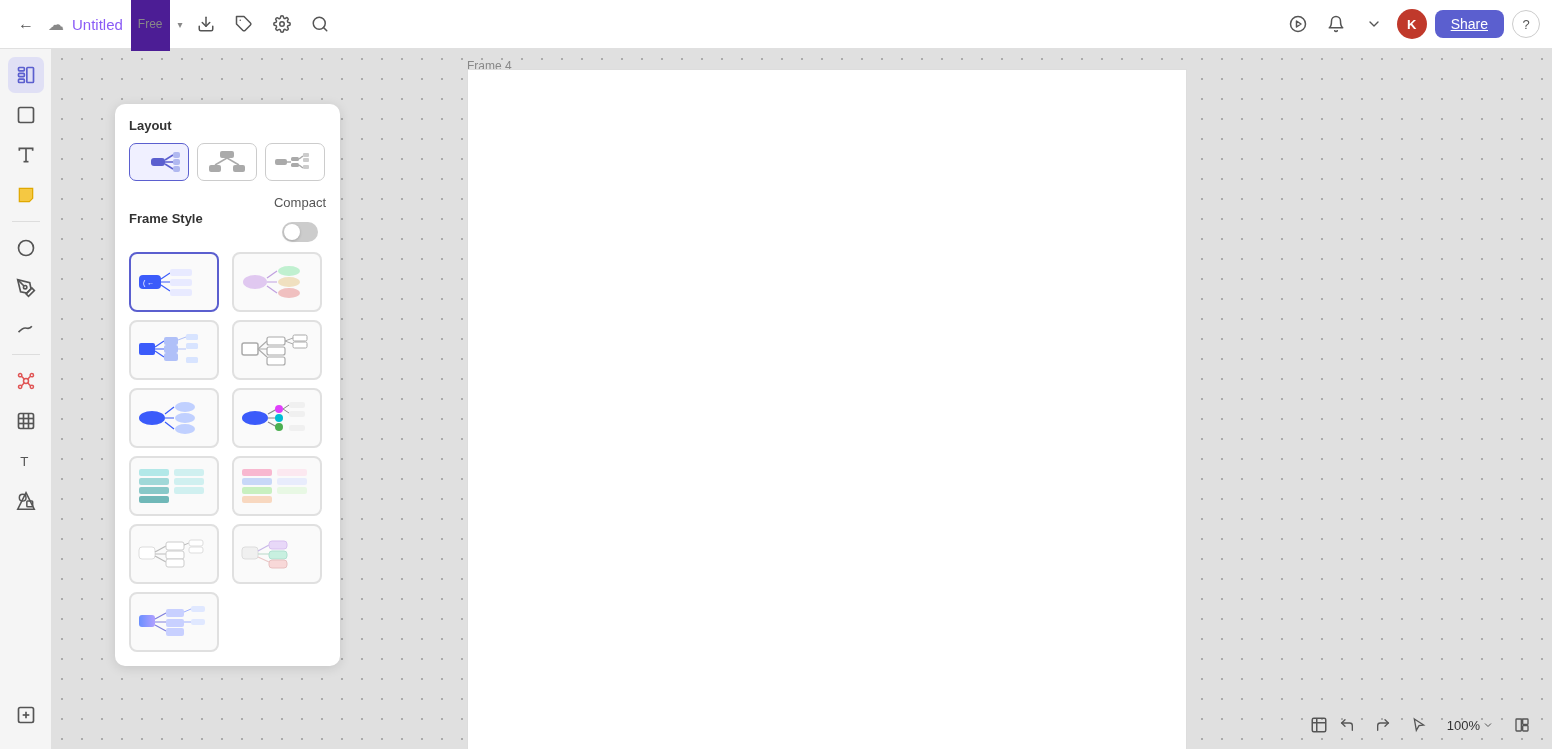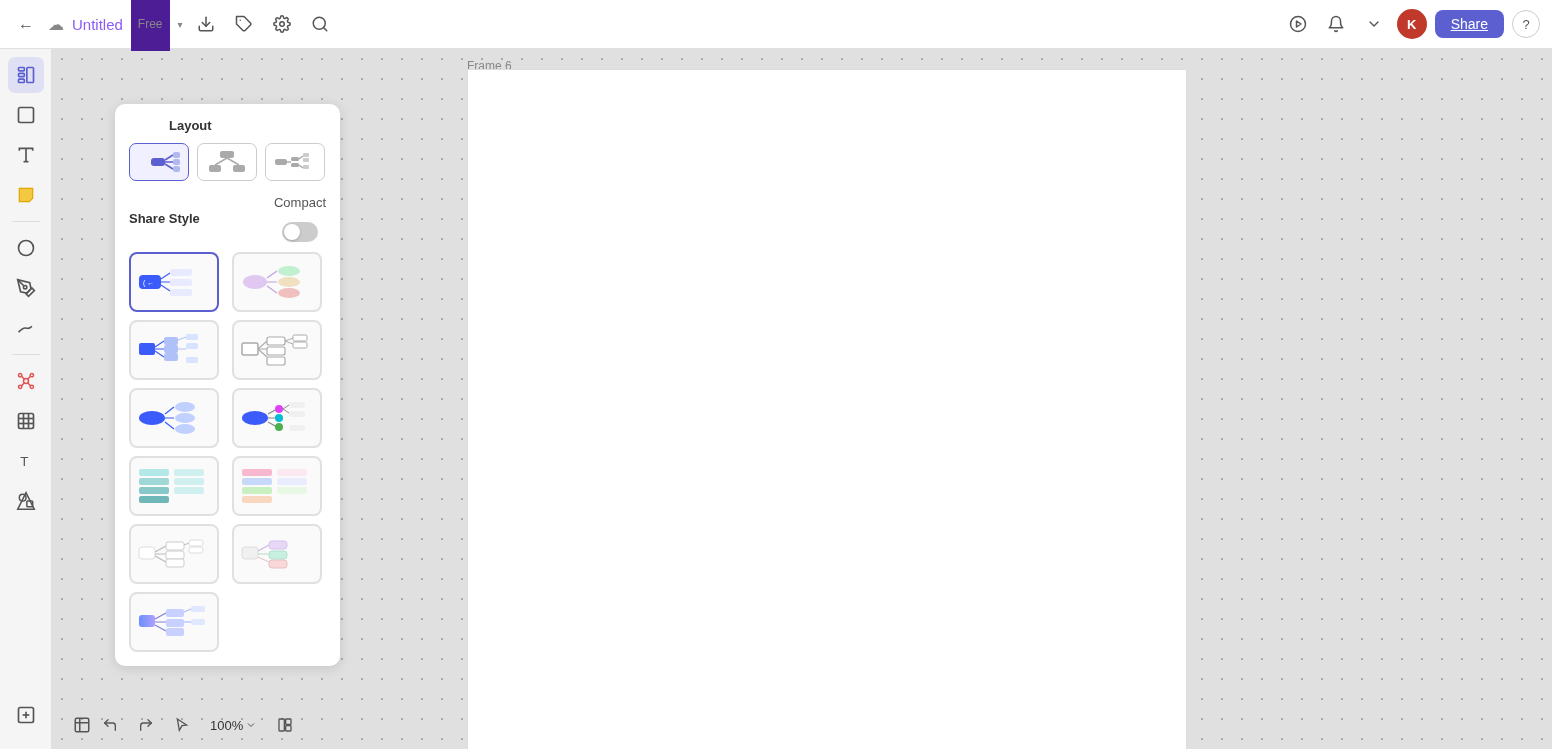--- a/index.html
+++ b/index.html
@@ -71,21 +71,21 @@
       position: absolute;
       top: 55px;
       left: 63px;
       width: 225px;
       background: #fff;
       border-radius: 10px;
       box-shadow: 0 2px 12px rgba(0,0,0,0.12);
       padding: 14px;
       z-index: 5;
     }
-    .panel-section-title { font-size: 13px; font-weight: 600; color: #333; margin-bottom: 10px; margin-left: 40px; }
+    .panel-section-title { font-size: 13px; font-weight: 600; color: #333; margin-bottom: 10px; }
     .layout-options { display: flex; gap: 8px; margin-bottom: 14px; }
     .layout-btn {
       width: 60px; height: 38px;
       border: 1.5px solid #ccc;
       border-radius: 7px;
       background: #fff;
       cursor: pointer;
       display: flex; align-items: center; justify-content: center;
       font-size: 18px;
     }
@@ -113,21 +113,21 @@
 
     
     .bottom-bar {
       position: absolute;
       bottom: 0;
       left: 0;
       right: 0;
       height: 48px;
       display: flex;
       align-items: center;
-      justify-content: flex-start;
+      justify-content: flex-end;
       padding: 0 16px;
     }
     .bottom-left { display: flex; align-items: center; gap: 6px; }
     .bottom-right { display: flex; align-items: center; gap: 8px; }
     .bottom-icon-btn { width: 28px; height: 28px; border-radius: 6px; border: none; background: transparent; cursor: pointer; display: flex; align-items: center; justify-content: center; color: #555; font-size: 15px; }
     .zoom-display { font-size: 13px; color: #333; display: flex; align-items: center; gap: 2px; cursor: pointer; padding: 3px 6px; border-radius: 5px; }
   </style>
 </head>
 <body>
 
@@ -279,21 +279,21 @@
         <svg width="20" height="20" viewBox="0 0 24 24" fill="none" stroke="#555" stroke-width="2">
             <rect x="3" y="3" width="18" height="18" rx="2"></rect>
             <line x1="12" y1="8" x2="12" y2="16"></line>
             <line x1="8" y1="12" x2="16" y2="12"></line>
           </svg>
       </div>
     </div>
   </div>
 
   <div class="canvas-area">
-    <span class="frame-label">Frame 6</span>
+    <span class="frame-label">Frame 4</span>
     <div class="frame-canvas"></div>
 
     <div class="panel">
       <div class="panel-section-title">Layout</div>
       <div class="layout-options">
 
         <div class="layout-btn active">
           <svg width="44" height="28" viewBox="0 0 44 28">
             <rect x="14" y="10" width="14" height="8" rx="3" fill="#5b5fcf"></rect>
             <line x1="28" y1="12" x2="36" y2="7" stroke="#5b5fcf" stroke-width="1.5"></line>
@@ -324,21 +324,21 @@
             <line x1="26" y1="11" x2="30" y2="8" stroke="#aaa" stroke-width="1.5"></line>
             <line x1="26" y1="17" x2="30" y2="20" stroke="#aaa" stroke-width="1.5"></line>
             <rect x="30" y="5" width="6" height="4" rx="1" fill="#ccc"></rect>
             <rect x="30" y="10" width="6" height="4" rx="1" fill="#ccc"></rect>
             <rect x="30" y="17" width="6" height="4" rx="1" fill="#ccc"></rect>
           </svg>
         </div>
       </div>
 
       <div class="theme-row">
-        <span class="theme-label">Share Style</span>
+        <span class="theme-label">Frame Style</span>
         <div class="compact-row">
           <span class="compact-label">Compact</span>
           <button class="toggle">
             <div class="toggle-knob"></div>
           </button>
         </div>
       </div>
 
       <div class="themes-grid">
 

